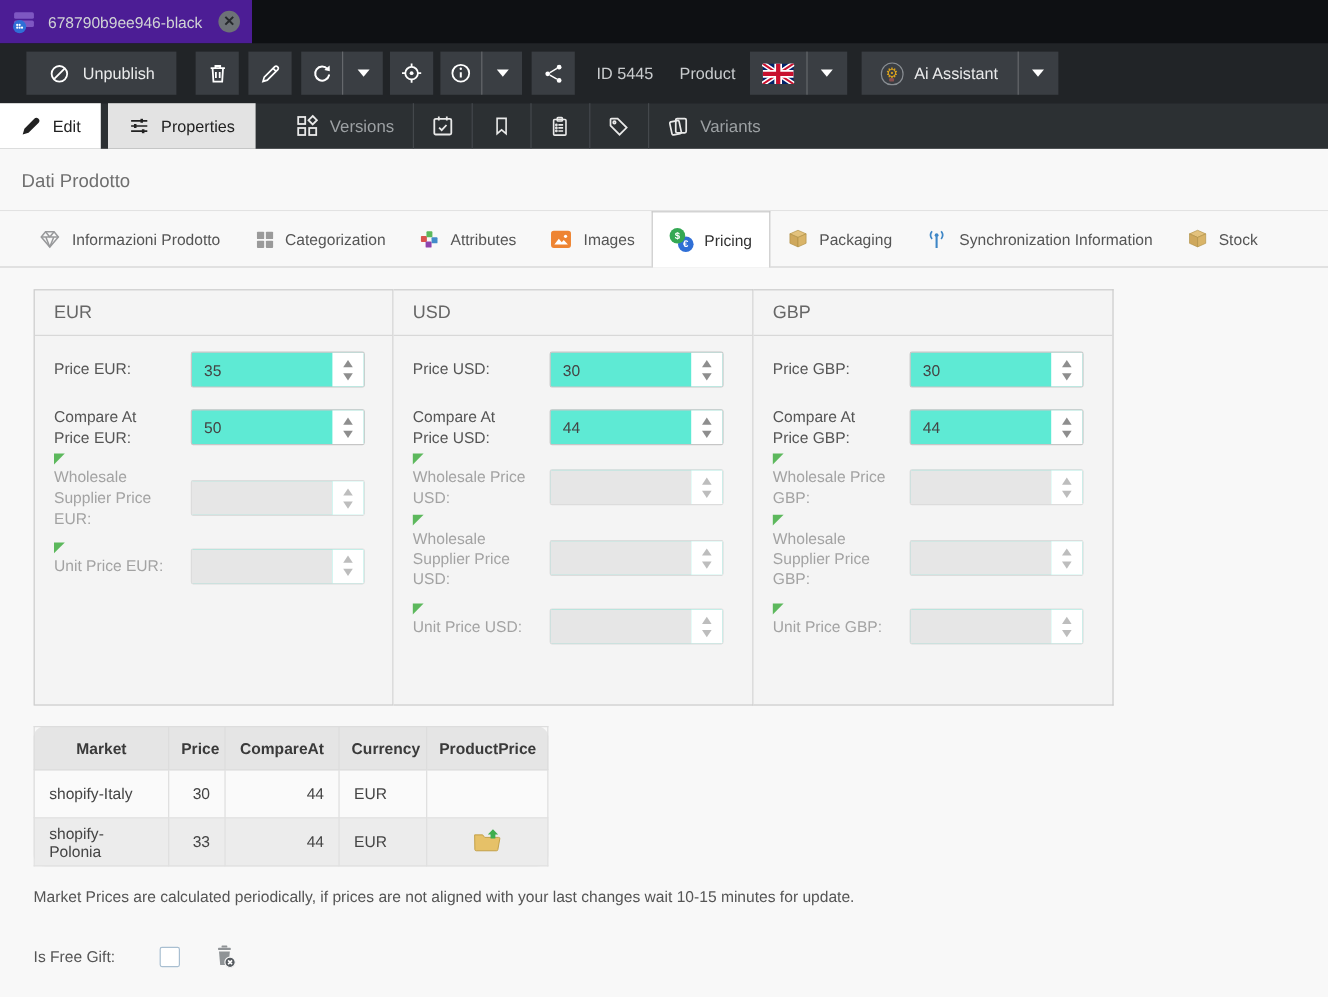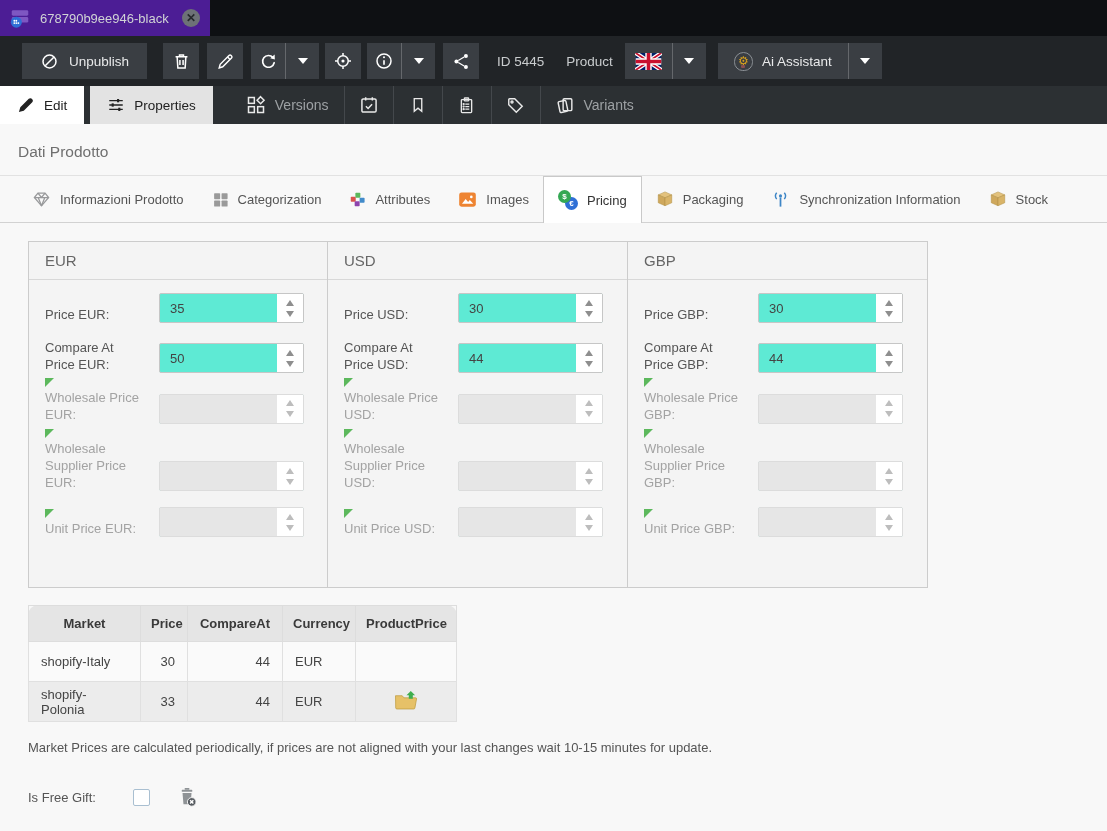--- a/index.html
+++ b/index.html
@@ -69,21 +69,21 @@
   .coin-usd { background:#34a853; top:0; left:0; z-index:1; }
   .coin-eur { background:#2f6fd6; top:7px; left:7px; }
 
   
   .panels { display:flex; margin:18px 0 0 28px; }
   .panel { width:300px; height:347px; background:#f4f4f4; border:1px solid #ccc; }
   .panel + .panel { border-left:0; }
   .panel-h { height:38px; display:flex; align-items:center; padding:0 16px;
     color:#666; font-size:15px; border-bottom:1px solid #d8d8d8; }
   .panel-b { padding:13px 16px 0; }
-  .field { display:flex; align-items:flex-end; margin-bottom:16px; }
+  .field { display:flex; align-items:center; margin-bottom:16px; }
   .field.flagged { margin-top:13px; }
   .field .lbl { width:106px; padding-right:6px; font-size:13px; color:#555;
     line-height:1.32; position:relative; }
   .flag { position:absolute; top:-11px; left:0; width:0; height:0;
     border-top:9px solid #5cb85c; border-right:9px solid transparent; }
   .field.disabled .lbl { color:#a3a3a3; }
   .num { width:145px; height:30px; background:#5eead4; border:1px solid #c6c6c6;
     border-radius:2px; display:flex; margin-left:8px; }
   .num .val { flex:1; padding:0 10px; display:flex; align-items:center; font-size:13px; color:#444; }
   .num .spin { width:26px; display:flex; flex-direction:column; align-items:center;
@@ -452,37 +452,20 @@
       </div>
     </div>
   </div>
             <div class="field">
     <div class="lbl">
       
       <span class="lbl-text">Compare At Price EUR:</span>
     </div>
     <div class="num">
       <div class="val">50</div>
-      <div class="spin">
-        <span class="spin-btn">
-                    <i class="tri-up"></i>
-                  </span>
-        <span class="spin-btn">
-                    <i class="tri-down"></i>
-                  </span>
-      </div>
-    </div>
-  </div>
-            <div class="field disabled flagged">
-    <div class="lbl">
-      <span class="flag"></span>
-      <span class="lbl-text">Wholesale Price EUR:</span>
-    </div>
-    <div class="num">
-      <div class="val"></div>
       <div class="spin">
         <span class="spin-btn">
                     <i class="tri-up"></i>
                   </span>
         <span class="spin-btn">
                     <i class="tri-down"></i>
                   </span>
       </div>
     </div>
   </div>

